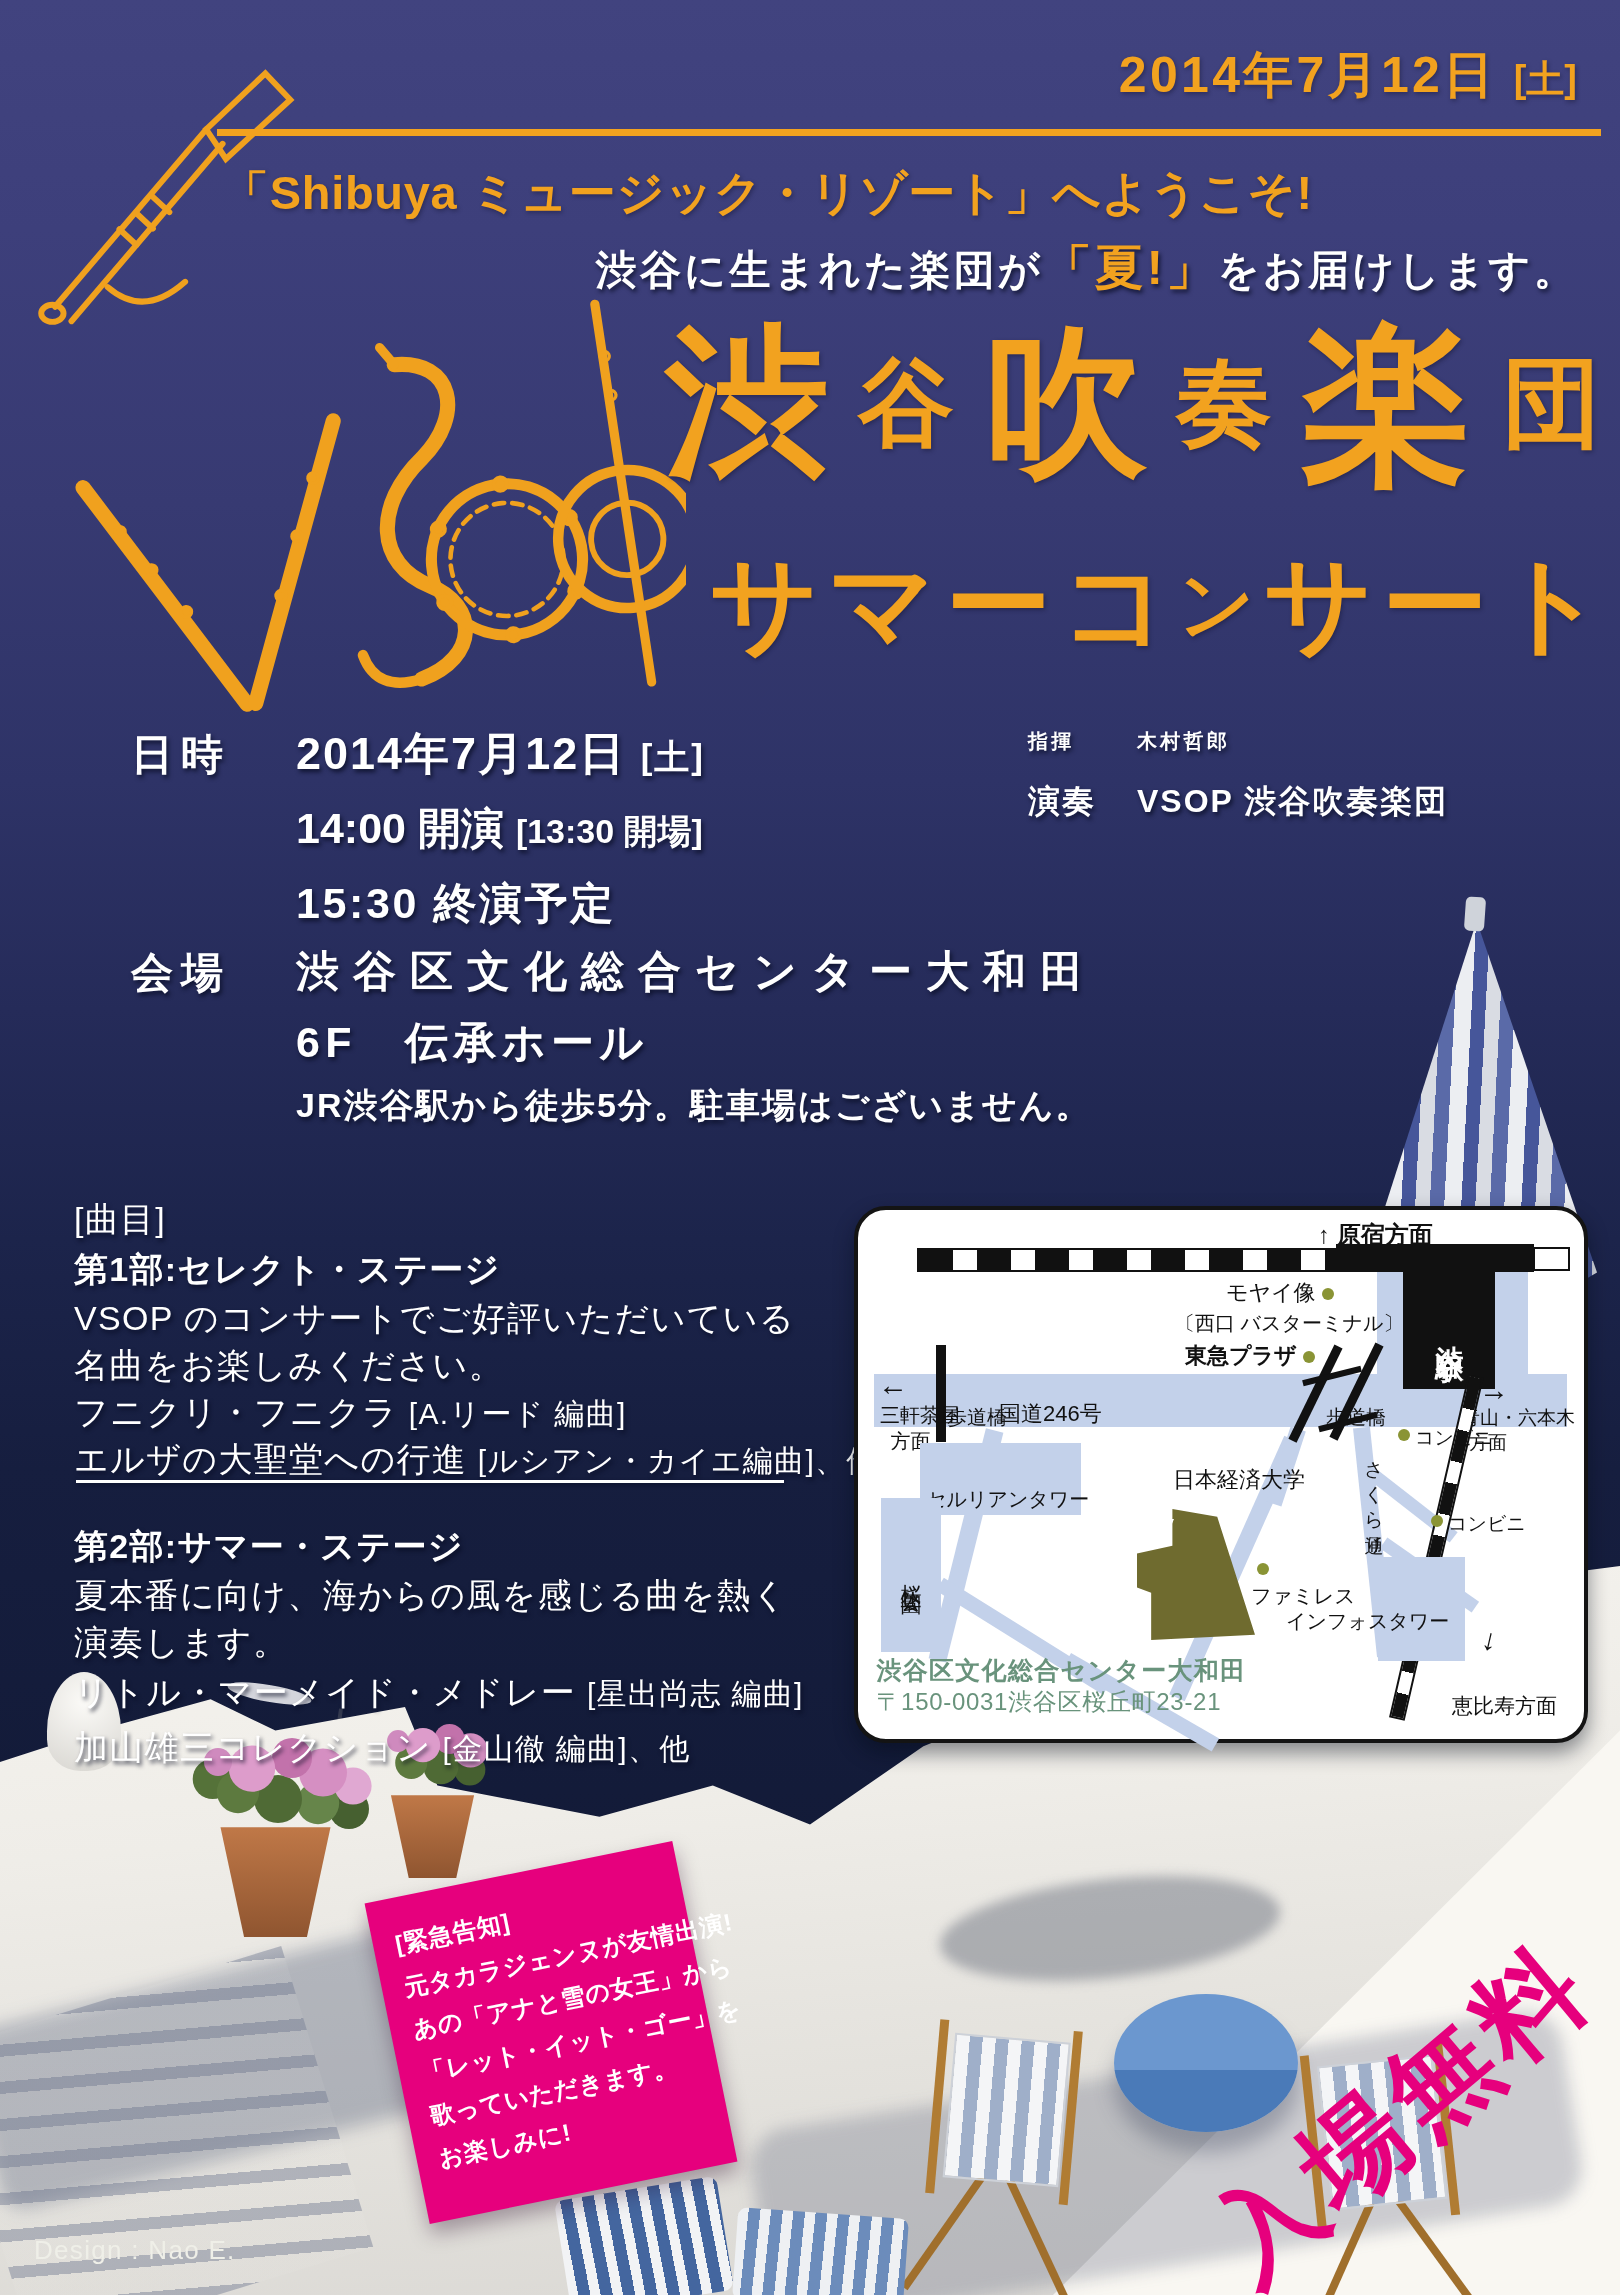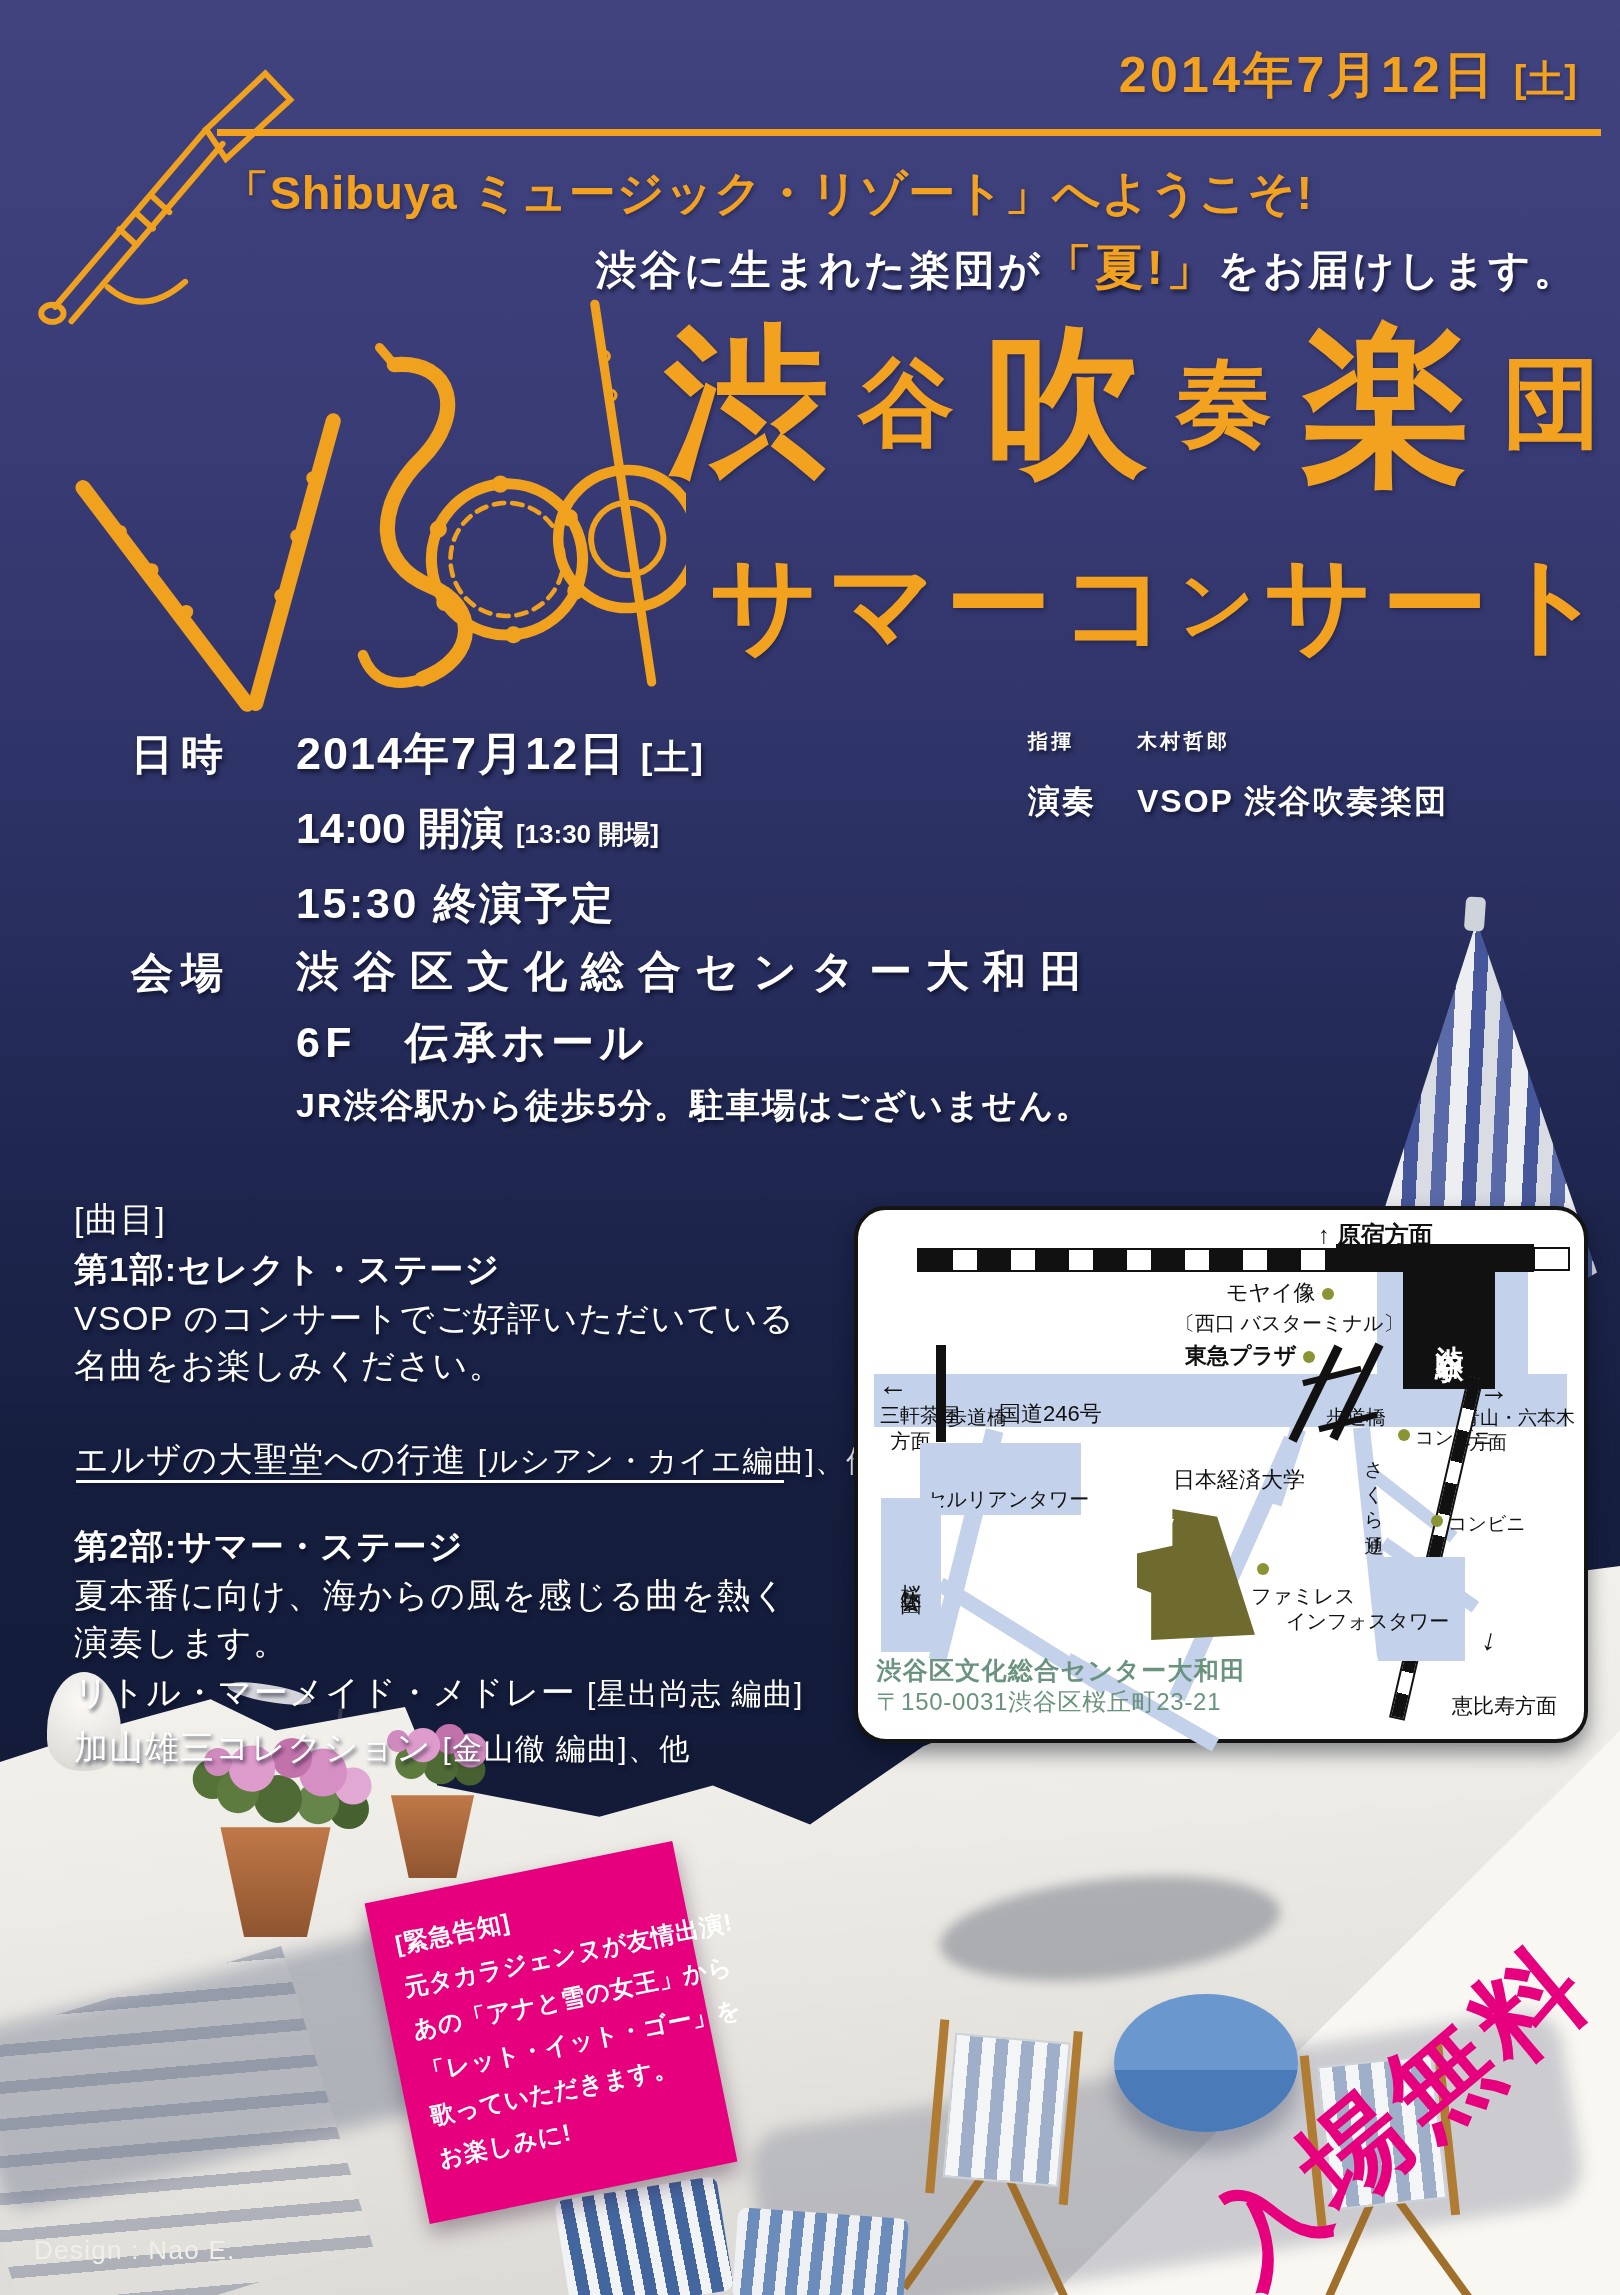--- a/index.html
+++ b/index.html
@@ -58,21 +58,21 @@
   .tagline .hl{color:#f2a21f;font-size:1.18em;}
   .title1{left:665px;top:307px;height:191px;display:flex;align-items:center;gap:29px;font-weight:700;}
   .title1 span,.title2 span{display:block;line-height:1;}
   .t-big{font-size:164px;} .t-sm{font-size:96px;} .t-big2{font-size:172px;} .t-sm2{font-size:99px;}
   .title2{left:710px;top:545px;height:118px;display:flex;align-items:center;gap:9.2px;font-weight:700;}
   .t2{font-size:106px;} .t2-sm{font-size:75px;}
   .lbl{font-size:42px;font-weight:700;letter-spacing:8px;}
   .dt-label{left:131px;top:727px;} .dt-date{left:296px;top:724px;font-size:45px;font-weight:700;letter-spacing:2px;}
   .dt-date .wk{font-size:35px;}
   .dt-line2{left:296px;top:800px;font-size:43px;font-weight:700;}
-  .dt-line2 .open{font-size:26px;}
+  .dt-line2 .open{font-size:34px;}
   .dt-line3{left:296px;top:875px;font-size:43px;font-weight:700;letter-spacing:2.6px;}
   .cond{top:728px;font-size:20px;font-weight:700;letter-spacing:3.3px;}
   .perf{top:780px;font-size:32px;font-weight:700;letter-spacing:2px;}
   .role{left:1028px;} .person{left:1137px;}
   .venue-label{left:131px;top:945px;}
   .venue-name{left:296px;top:943px;font-size:43px;font-weight:700;letter-spacing:14px;}
   .venue-floor{left:296px;top:1014px;font-size:43px;font-weight:700;letter-spacing:5.3px;}
   .venue-access{left:296px;top:1083px;font-size:34px;font-weight:700;letter-spacing:2px;}
   .prog{left:74px;font-size:34px;font-weight:400;letter-spacing:1.3px;text-align:right;}
   .prog.b{font-weight:700;}
@@ -283,20 +283,24 @@
   <div class="abs perf person white tshadow">VSOP 渋谷吹奏楽団</div>
   <div class="abs lbl white tshadow venue-label">会場</div>
   <div class="abs venue-name white tshadow">渋谷区文化総合センター大和田</div>
   <div class="abs venue-floor white tshadow">6F　伝承ホール</div>
   <div class="abs venue-access white tshadow">JR渋谷駅から徒歩5分。駐車場はございません。</div>
 
   <div class="abs prog white tshadow p-heading">[曲目]</div>
   <div class="abs prog b white tshadow p1-title">第1部:セレクト・ステージ</div>
   <div class="abs prog white tshadow p1-d1">VSOP のコンサートでご好評いただいている</div>
   <div class="abs prog white tshadow p1-d2">名曲をお楽しみください。</div>
+  <div class="abs prog white tshadow p1-p1">
+    <span>フニクリ・フニクラ</span>
+    <span class="arr">[A.リード 編曲]</span>
+  </div>
   <div class="abs prog white tshadow p1-p2">
     <span>エルザの大聖堂への行進</span>
     <span class="arr">[ルシアン・カイエ編曲]、他</span>
   </div>
   <div class="abs p-divider"></div>
   <div class="abs prog b white tshadow p2-title">第2部:サマー・ステージ</div>
   <div class="abs prog white tshadow p2-d1">夏本番に向け、海からの風を感じる曲を熱く</div>
   <div class="abs prog white tshadow p2-d2">演奏します。</div>
   <div class="abs prog white tshadow p2-p2">
     <span>加山雄三コレクション</span>

